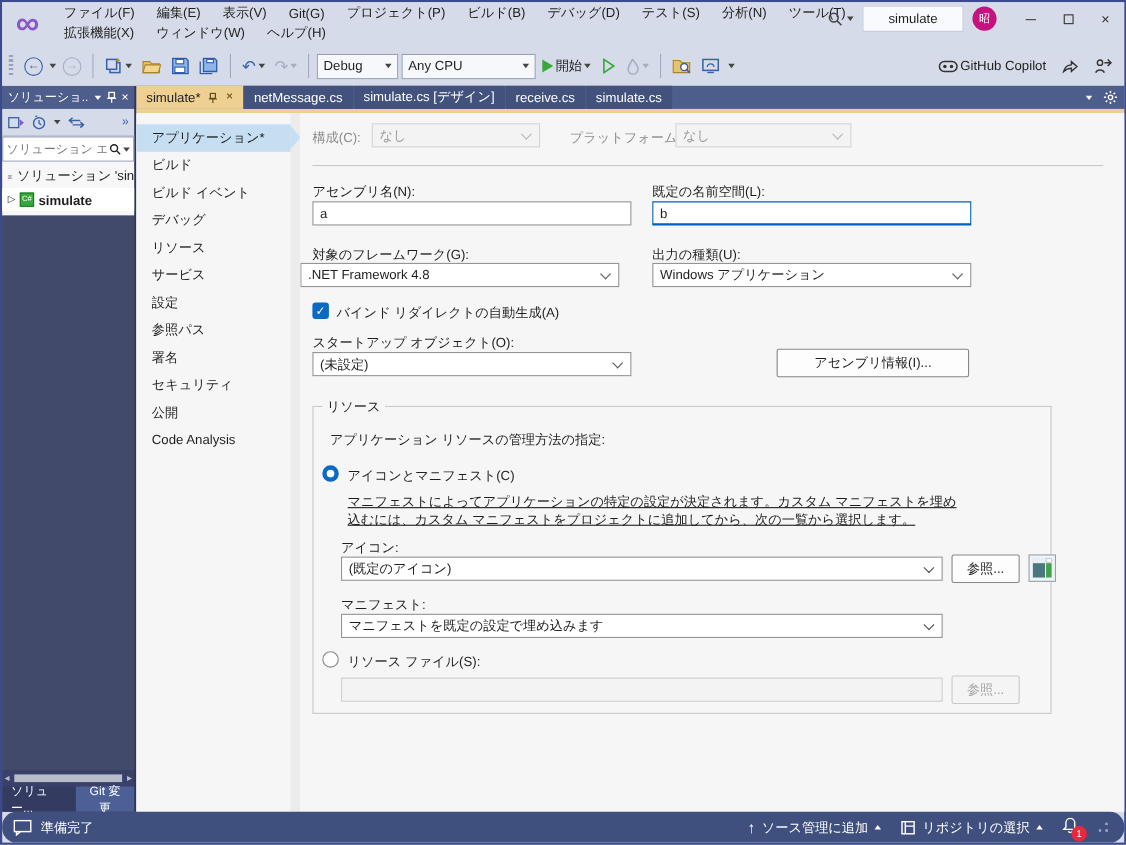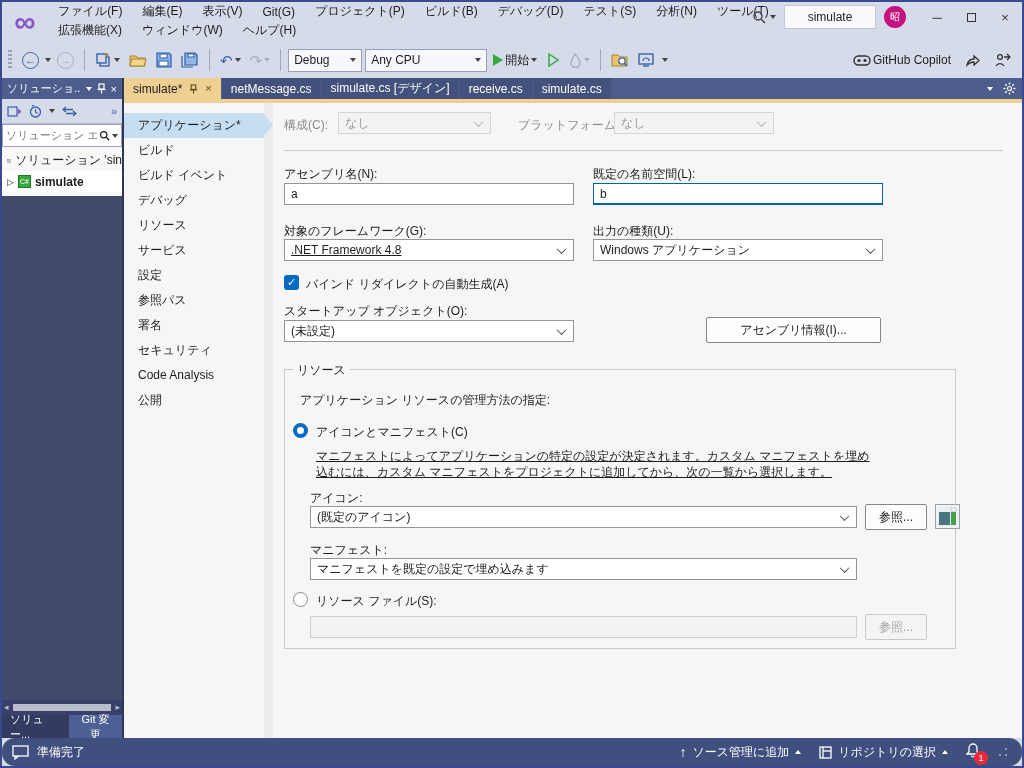--- a/index.html
+++ b/index.html
@@ -381,22 +381,22 @@
           <div class="nav-item selected">アプリケーション*</div>
           <div class="nav-item">ビルド</div>
           <div class="nav-item">ビルド イベント</div>
           <div class="nav-item">デバッグ</div>
           <div class="nav-item">リソース</div>
           <div class="nav-item">サービス</div>
           <div class="nav-item">設定</div>
           <div class="nav-item">参照パス</div>
           <div class="nav-item">署名</div>
           <div class="nav-item">セキュリティ</div>
+          <div class="nav-item">公開</div>
           <div class="nav-item">Code Analysis</div>
-          <div class="nav-item">公開</div>
         </div>
         <div class="nav-track"></div>
 
         <div class="props-content">
           <span class="lbl dim" style="left:11px; top:14px;">構成(C):</span>
           <div class="dd disabled" style="left:65px; top:9px; width:153px;">
               <span>なし</span>
               <span class="chev"></span>
             </div>
           <span class="lbl dim" style="left:245px; top:14px;">プラットフォーム(M):</span>
@@ -406,21 +406,21 @@
             </div>
 
           <div class="sepline" style="left:11px; top:47px; width:719px;"></div>
 
           <span class="lbl" style="left:11px; top:63px;">アセンブリ名(N):</span>
           <div class="tbox" style="left:11px; top:80px; width:290px;">a</div>
           <span class="lbl" style="left:320px; top:63px;">既定の名前空間(L):</span>
           <div class="tbox focused" style="left:320px; top:80px; width:290px;">b</div>
 
           <span class="lbl" style="left:11px; top:120px;">対象のフレームワーク(G):</span>
-          <div class="dd" style="left:11px; top:136px; width:290px;text-decoration:underline;">
+          <div class="dd" style="left:0; top:136px; width:290px;">
               <span>.NET Framework 4.8</span>
               <span class="chev"></span>
             </div>
           <span class="lbl" style="left:320px; top:120px;">出力の種類(U):</span>
           <div class="dd" style="left:320px; top:136px; width:290px;">
               <span>Windows アプリケーション</span>
               <span class="chev"></span>
             </div>
 
           <span class="cb" style="left:11px; top:172px;">✓</span>

